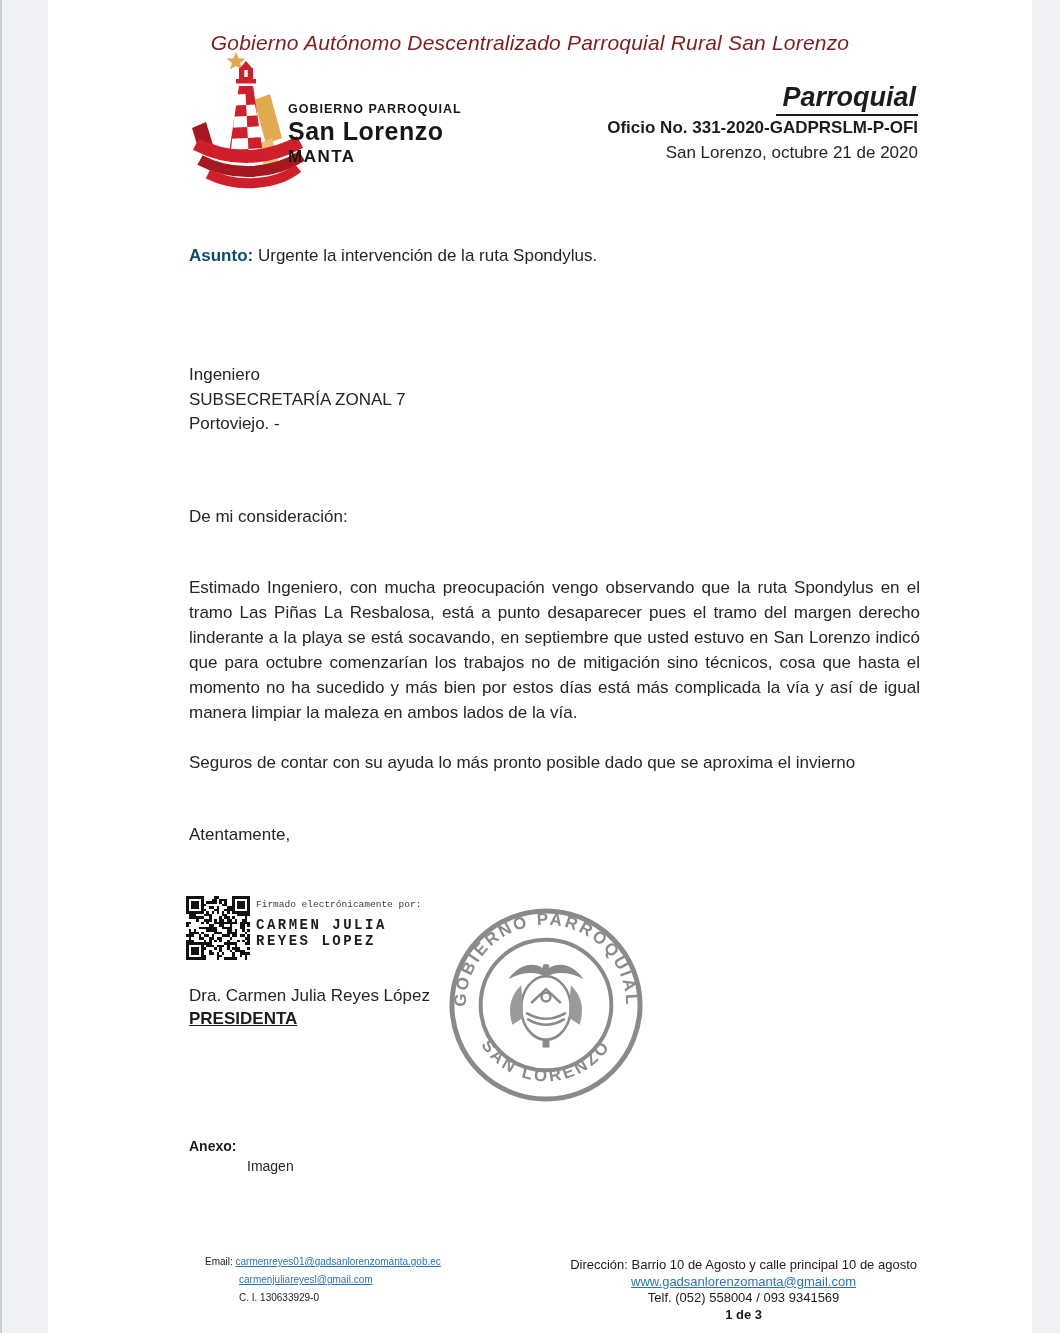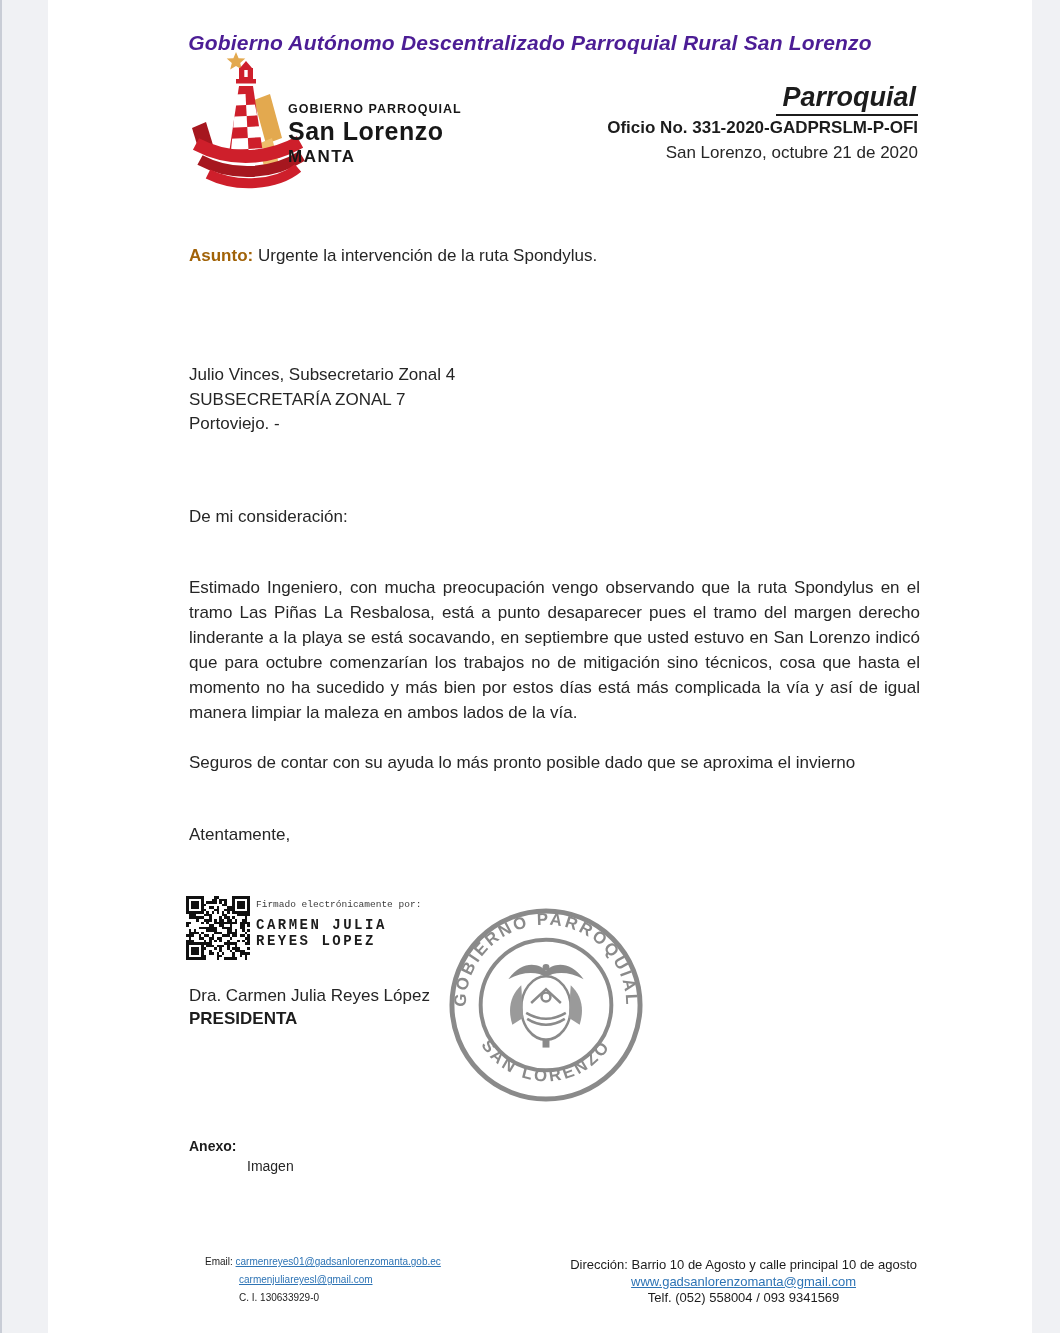--- a/index.html
+++ b/index.html
@@ -10,50 +10,50 @@
     position:relative; overflow:hidden;
   }
   .abs { position:absolute; }
 
   
   .edge-left  { left:0; top:0; width:48px; height:1333px; background:#f0f1f4; border-left:2px solid #c9cdd6; }
   .edge-right { left:1032px; top:0; width:28px; height:1333px; background:#f0f1f4; }
 
   
   .doc-title { left:0; top:31px; width:1060px; text-align:center;
-    font-size:21px; font-weight:bold; font-style:italic; letter-spacing:.2px; color:#4c1d95; }
+    font-size:21px; font-weight:normal; font-style:italic; letter-spacing:.2px; color:#7f1d1d; }
   .logo-svg { left:192px; top:52px; }
   .logo-text { left:288px; top:102px; color:#171717; }
   .logo-line1 { font-size:12.5px; font-weight:bold; letter-spacing:1px; }
   .logo-line2 { font-size:25px; font-weight:600; letter-spacing:.5px; margin-top:1px; }
   .logo-line3 { font-size:17px; font-weight:800; letter-spacing:1.5px; margin-top:1px; }
 
   .hdr-right { right:142px; top:82px; text-align:right; }
   .presidencia { display:inline-block; font-size:27px; font-weight:bold; font-style:italic;
     border-bottom:2.5px solid #1c1c1c; padding:0 2px 1px 6px; color:#1c1c1c; }
   .oficio { font-size:17px; font-weight:bold; margin-top:2px; color:#1c1c1c; }
   .dateline { font-size:17px; margin-top:5px; color:#262626; }
 
   
   .asunto { left:189px; top:246px; font-size:17px; color:#262626; }
-  .asunto b { color:#a16207; }
+  .asunto b { color:#0c4a6e; }
   .recipient { left:189px; top:363px; font-size:17px; line-height:24.5px; color:#262626; }
   .salutation { left:189px; top:507px; font-size:17px; color:#262626; }
   .body-par { left:189px; top:575px; width:731px; font-size:17px; line-height:25px;
     text-align:justify; color:#262626; }
   .closing { left:189px; top:753px; width:731px; font-size:17px; color:#262626; }
   .farewell { left:189px; top:825px; font-size:17px; color:#262626; }
 
   
   .qr { left:186px; top:896px; }
   .esign { left:256px; top:899px; font-family:"Liberation Mono","DejaVu Sans Mono",monospace; color:#1c1c1c; }
   .esign-label { font-size:9.5px; color:#3a3a3a; margin-bottom:8px; }
   .esign-name { font-size:14px; font-weight:bold; letter-spacing:2.5px; line-height:15.5px; }
   .signer { left:189px; top:986px; font-size:17px; color:#262626; }
-  .signer-title { font-weight:bold; color:#1c1c1c; margin-top:3px; }
+  .signer-title { font-weight:bold; color:#1c1c1c; margin-top:3px;text-decoration:underline; }
 
   .seal-svg { left:447px; top:906px; }
 
   
   .anexo-label { left:189px; top:1138px; font-size:14px; font-weight:bold; color:#1c1c1c; }
   .anexo-item { left:247px; top:1158px; font-size:14px; color:#262626; }
 
   
   .footer-left { left:205px; top:1253px; font-size:10px; line-height:18px; color:#1c1c1c; }
   .footer-left .indent { padding-left:34px; }
@@ -111,21 +111,21 @@
 
 <div class="abs hdr-right">
   <div><span class="presidencia">Parroquial</span></div>
   <div class="oficio">Oficio No. 331-2020-GADPRSLM-P-OFI</div>
   <div class="dateline">San Lorenzo, octubre 21 de 2020</div>
 </div>
 
 <div class="abs asunto"><b>Asunto:</b><span> Urgente la intervención de la ruta Spondylus.</span></div>
 
 <div class="abs recipient">
-  <div>Julio Vinces, Subsecretario Zonal 4</div>
+  <div>Ingeniero</div>
   <div>SUBSECRETARÍA ZONAL 7</div>
   <div>Portoviejo. -</div>
 </div>
 
 <div class="abs salutation">De mi consideración:</div>
 
 <div class="abs body-par">Estimado Ingeniero, con mucha preocupación vengo observando que la ruta Spondylus en el tramo Las Piñas La Resbalosa, está a punto desaparecer pues el tramo del margen derecho linderante a la playa se está socavando, en septiembre que usted estuvo en San Lorenzo indicó que para octubre comenzarían los trabajos no de mitigación sino técnicos, cosa que hasta el momento no ha sucedido y más bien por estos días está más complicada la vía y así de igual manera limpiar la maleza en ambos lados de la vía.</div>
 
 <div class="abs closing">Seguros de contar con su ayuda lo más pronto posible dado que se aproxima el invierno</div>
 
@@ -502,13 +502,14 @@
 <div class="abs footer-left">
   <div><span>Email: </span><a href="#" class="doclink">carmenreyes01@gadsanlorenzomanta.gob.ec</a></div>
   <div class="indent"><a href="#" class="doclink">carmenjuliareyesl@gmail.com</a></div>
   <div class="indent">C. I. 130633929-0</div>
 </div>
 
 <div class="abs footer-right">
   <div>Dirección: Barrio 10 de Agosto y calle principal 10 de agosto</div>
   <div><a href="#" class="doclink">www.gadsanlorenzomanta@gmail.com</a></div>
   <div>Telf. (052) 558004 / 093 9341569</div>
+  <div class="pagenum">1 de 3</div>
 </div>
 
 </body></html>

